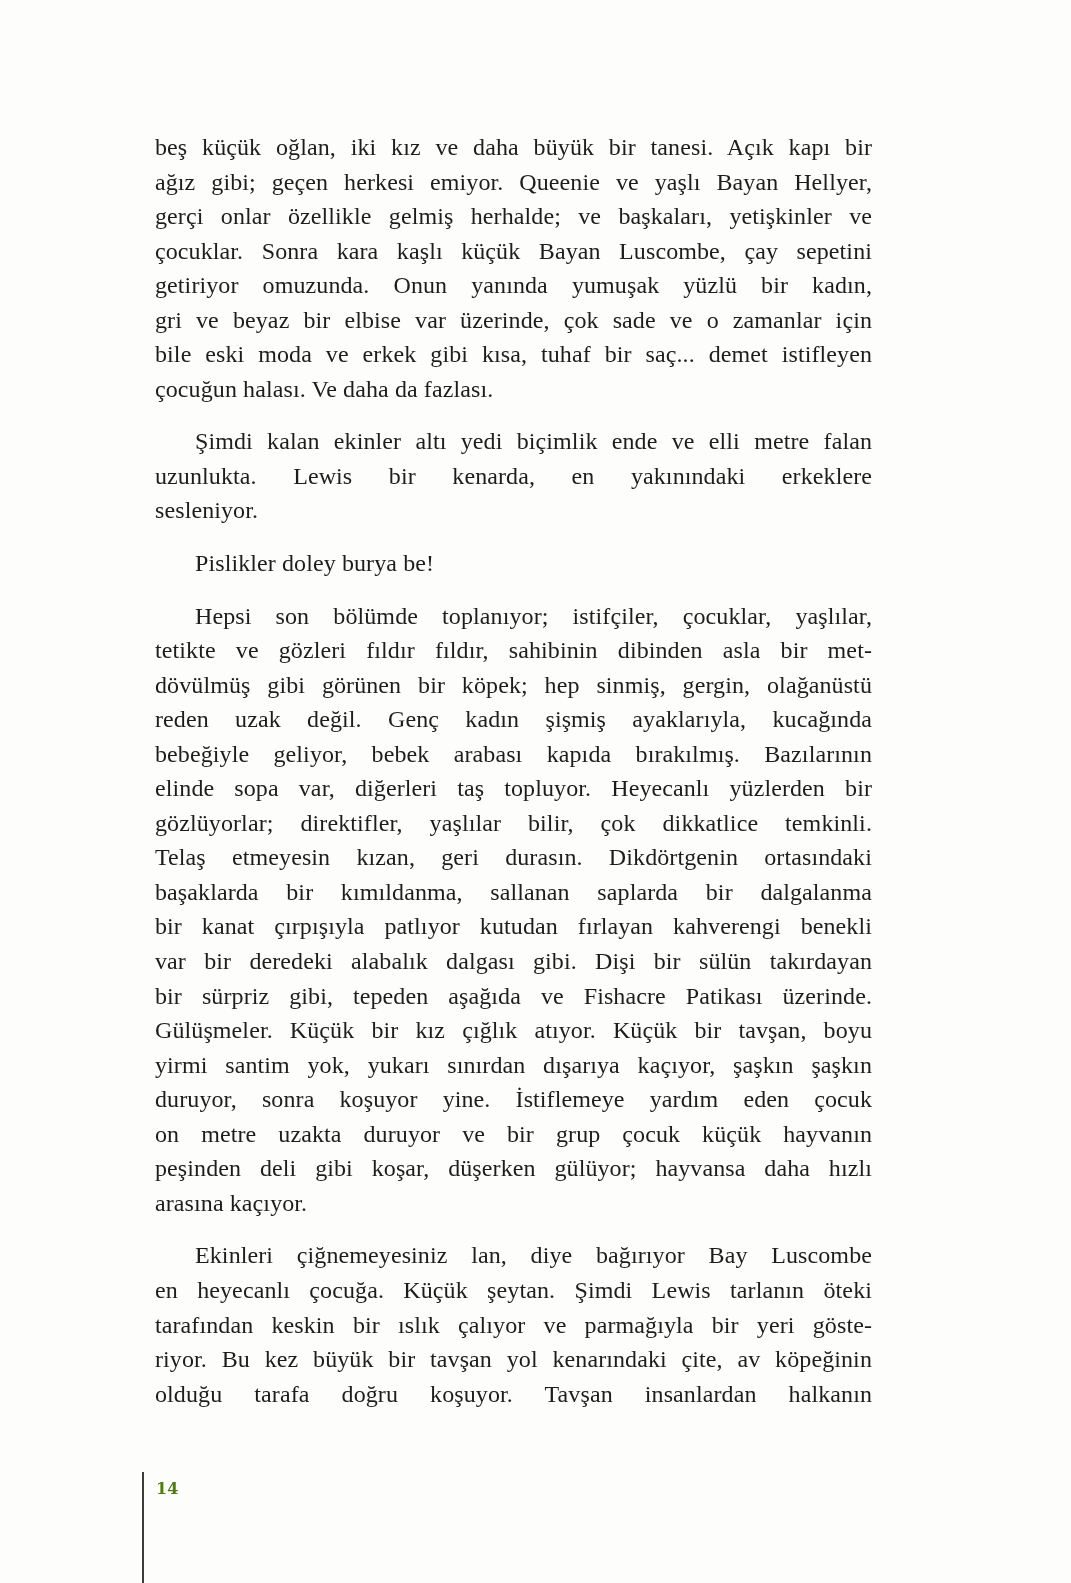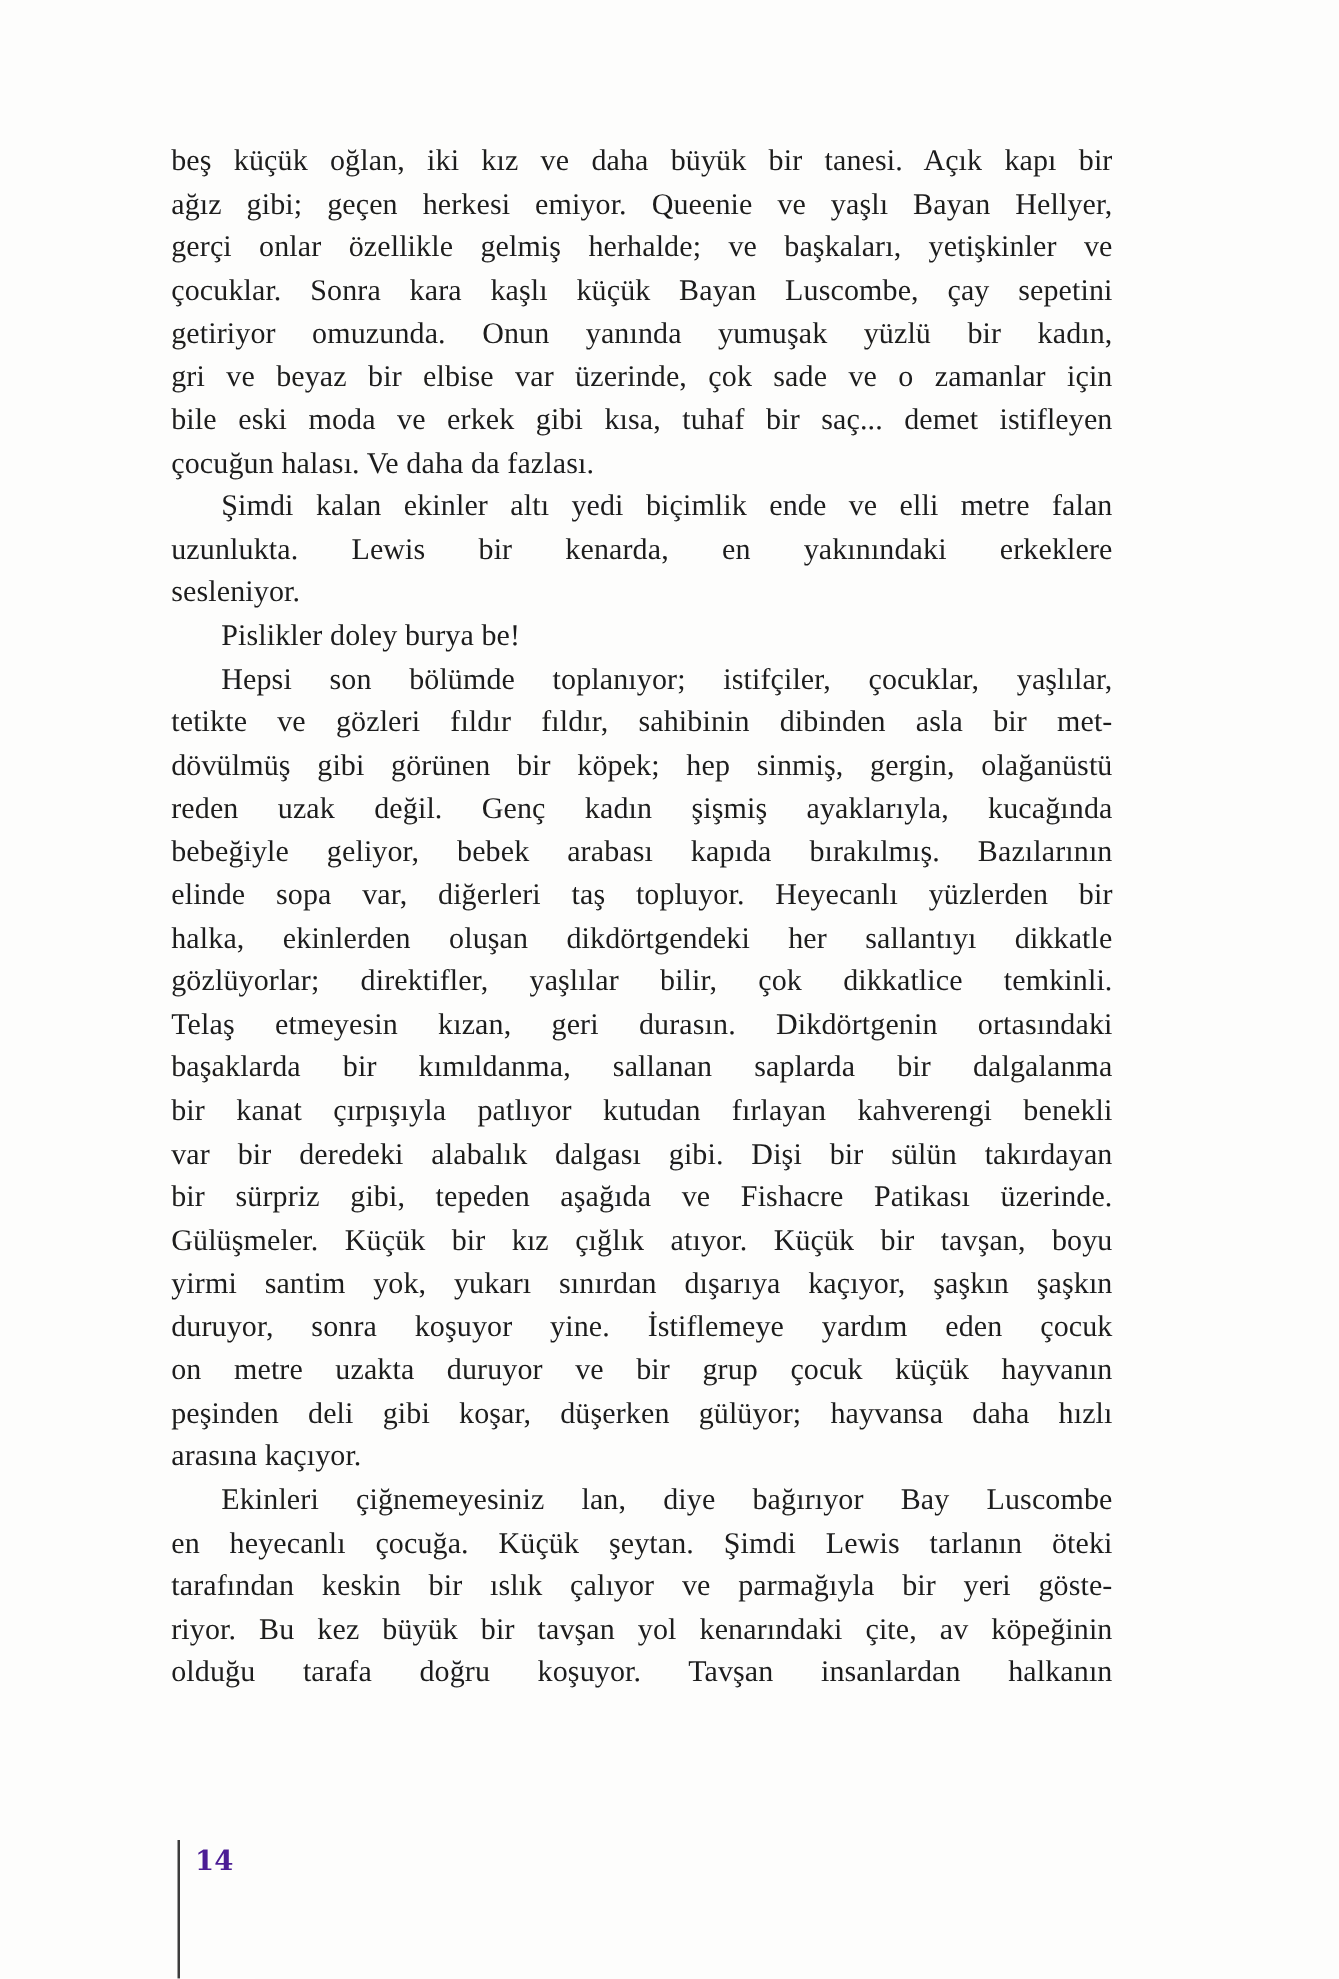--- a/index.html
+++ b/index.html
@@ -16,21 +16,21 @@
     font-family: "Liberation Serif", serif;
     color: #1d1d1d;
   }
   .text-block {
     position: absolute;
     left: 137px;
     top: 112px;
     width: 753px;
   }
   .para {
-    margin: 0;
+    margin: 18px;
     padding: 0;
   }
   .line {
     font-size: 24px;
     line-height: 34.55px;
     height: 34.55px;
     text-align: justify;
     text-align-last: justify;
     -moz-text-align-last: justify;
     text-justify: inter-word;
@@ -50,23 +50,23 @@
     width: 2px;
     height: 111px;
     background: #3c3c3c;
   }
   .page-number {
     position: absolute;
     left: 156px;
     top: 1477px;
     font-family: "DejaVu Serif", serif;
     font-weight: bold;
-    font-size: 22px;
+    font-size: 16px;
     line-height: 24px;
-    color: #4c1d95;
+    color: #4d7c0f;
   }
 </style>
 </head>
 <body>
 
 <div class="page">
   <div class="text-block" id="text-block">
       <div class="para">
         <div class="line">beş küçük oğlan, iki kız ve daha büyük bir tanesi. Açık kapı bir</div>
         <div class="line">ağız gibi; geçen herkesi emiyor. Queenie ve yaşlı Bayan Hellyer,</div>
@@ -85,21 +85,20 @@
       <div class="para indent">
         <div class="line para-end">Pislikler doley burya be!</div>
       </div>
       <div class="para indent">
         <div class="line">Hepsi son bölümde toplanıyor; istifçiler, çocuklar, yaşlılar,</div>
         <div class="line">tetikte ve gözleri fıldır fıldır, sahibinin dibinden asla bir met-</div>
         <div class="line">dövülmüş gibi görünen bir köpek; hep sinmiş, gergin, olağanüstü</div>
         <div class="line">reden uzak değil. Genç kadın şişmiş ayaklarıyla, kucağında</div>
         <div class="line">bebeğiyle geliyor, bebek arabası kapıda bırakılmış. Bazılarının</div>
         <div class="line">elinde sopa var, diğerleri taş topluyor. Heyecanlı yüzlerden bir</div>
-        <div class="line">halka, ekinlerden oluşan dikdörtgendeki her sallantıyı dikkatle</div>
         <div class="line">gözlüyorlar; direktifler, yaşlılar bilir, çok dikkatlice temkinli.</div>
         <div class="line">Telaş etmeyesin kızan, geri durasın. Dikdörtgenin ortasındaki</div>
         <div class="line">başaklarda bir kımıldanma, sallanan saplarda bir dalgalanma</div>
         <div class="line">bir kanat çırpışıyla patlıyor kutudan fırlayan kahverengi benekli</div>
         <div class="line">var bir deredeki alabalık dalgası gibi. Dişi bir sülün takırdayan</div>
         <div class="line">bir sürpriz gibi, tepeden aşağıda ve Fishacre Patikası üzerinde.</div>
         <div class="line">Gülüşmeler. Küçük bir kız çığlık atıyor. Küçük bir tavşan, boyu</div>
         <div class="line">yirmi santim yok, yukarı sınırdan dışarıya kaçıyor, şaşkın şaşkın</div>
         <div class="line">duruyor, sonra koşuyor yine. İstiflemeye yardım eden çocuk</div>
         <div class="line">on metre uzakta duruyor ve bir grup çocuk küçük hayvanın</div>

